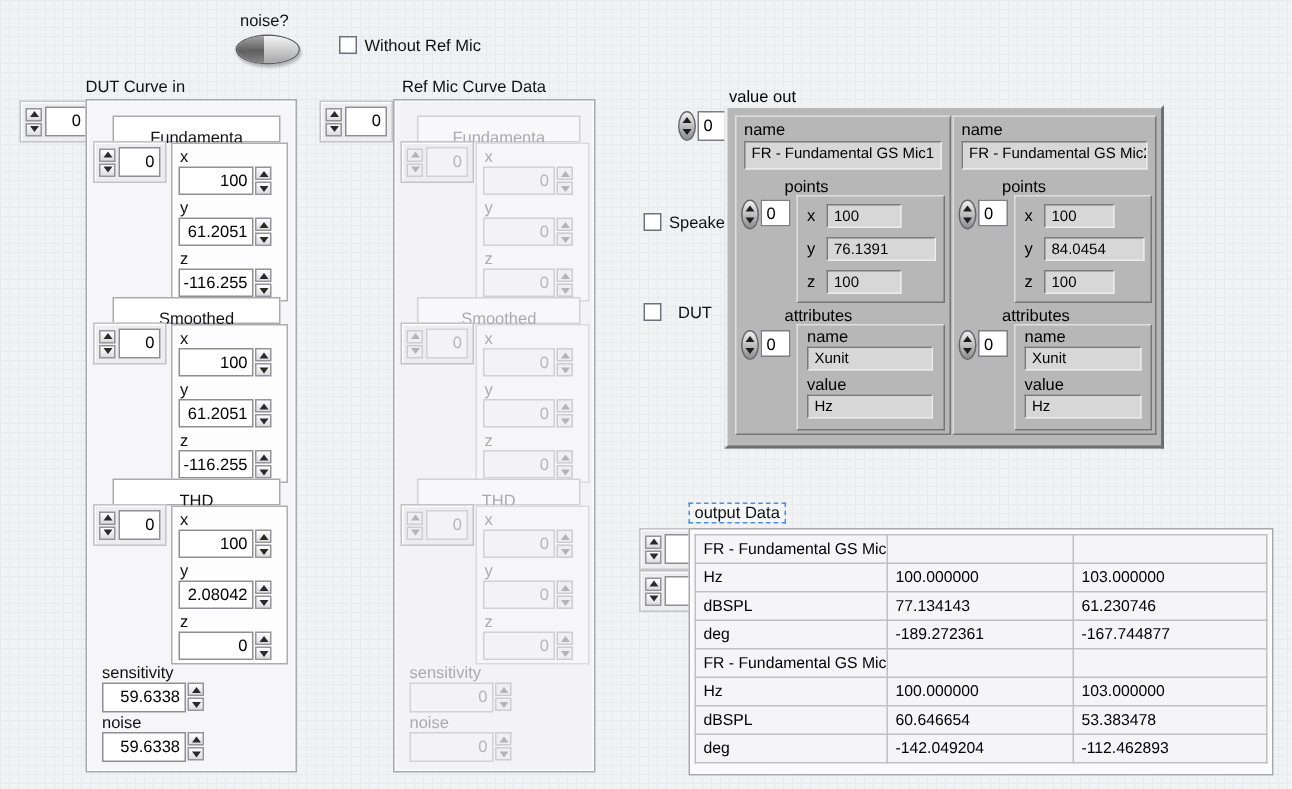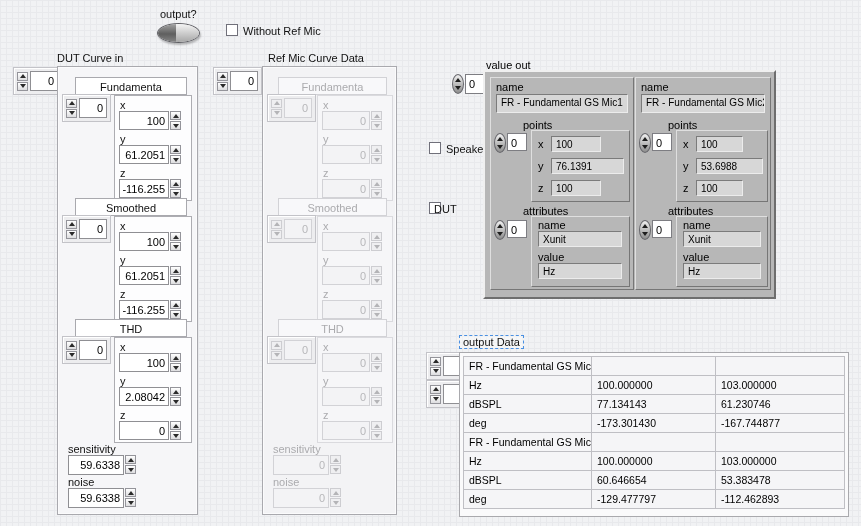--- a/index.html
+++ b/index.html
@@ -20,21 +20,21 @@
   .spin{display:flex;flex-direction:column;gap:1px}
   .spinbtn{width:11px;height:9px;background:linear-gradient(#ffffff,#dddddf);
     border:1px solid #94949a;box-sizing:border-box;display:flex;align-items:center;justify-content:center}
   .tri{width:0;height:0;display:block}
   .tri-up{border-left:3px solid transparent;border-right:3px solid transparent;border-bottom:4px solid #2a2a2a}
   .tri-dn{border-left:3px solid transparent;border-right:3px solid transparent;border-top:4px solid #2a2a2a}
   .idx-frame{display:flex;align-items:center;gap:2px;padding:3px;background:#ededef;
     border:1px solid #c3c3c8;box-shadow:inset 1px 1px 0 #ffffff}
   .cluster{background:#f6f6f8;border:1px solid #a9a9ae;box-shadow:0 0 0 1px #fbfbfc inset}
   .hdrbox{background:#fff;border:1px solid #a9a9ae;font-size:11px;color:#111;
-    text-align:center;box-sizing:border-box;padding-top:3px;line-height:12px}
+    text-align:center;box-sizing:border-box;padding-top:8px;line-height:12px}
   .elembox{background:#fdfdfe;border:1px solid #adadb2}
   .chk{width:12px;height:12px;background:#fff;border:1px solid #70707a;box-sizing:border-box}
   .chklabel{font-size:11px;color:#111;white-space:nowrap}
   
   .dis .lbl{color:#ababae}
   .dis .numbox{background:#f3f3f5;border-color:#d2d2d6;color:#b7b7ba}
   .dis .spinbtn{background:#efeff1;border-color:#cdcdd1}
   .dis .tri-up{border-bottom-color:#b4b4b7}
   .dis .tri-dn{border-top-color:#b4b4b7}
   .dis .hdrbox{color:#ababae;border-color:#d2d2d6;background:#f8f8fa}
@@ -64,21 +64,21 @@
   table.out{border-collapse:collapse;table-layout:fixed}
   table.out td{border:1px solid #bfbfc4;background:#f5f5f7;font-size:10.5px;color:#000;
     height:18px;padding:0 0 0 5px;white-space:nowrap;overflow:hidden}
   .sel-label{outline:1px dashed #4a90e2;padding:0 3px;background:rgba(255,255,255,.4)}
 </style>
 </head>
 <body>
 
 <div id="panel">
 
-  <div class="lbl abs" style="left:160px;top:8px">output?</div>
+  <div class="lbl abs" style="left:160px;top:8px">noise?</div>
   <div class="toggle abs" style="left:157px;top:23px">
     <div class="half-l"></div>
     <div class="half-r"></div>
   </div>
   <div class="chk abs" style="left:226px;top:24px"></div>
   <div class="chklabel abs" style="left:243px;top:25px">Without Ref Mic</div>
 
   <div class="lbl abs" style="left:57px;top:52px">DUT Curve in</div>
   <div class="idx-frame abs" style="left:13px;top:67px">
     <div class="spin">
@@ -463,21 +463,21 @@
         <div class="spinbtn">
             <i class="tri tri-dn"></i>
           </div>
       </div>
     </div>
   </div>
 
   <div class="chk abs" style="left:429px;top:142px"></div>
   <div class="chklabel abs" style="left:446px;top:143px">Speaker</div>
   <div class="chk abs" style="left:429px;top:202px"></div>
-  <div class="chklabel abs" style="left:434px;top:203px">DUT</div>
+  <div class="chklabel abs" style="left:452px;top:203px">DUT</div>
 
   <div class="glbl abs" style="left:486px;top:59px">value out</div>
   <div class="rspin abs" style="left:452px;top:74px">
     <i class="tri tri-up"></i>
     <i class="tri tri-dn"></i>
   </div>
   <div class="wbox abs" style="left:465px;top:74px;width:23px;height:20px">0</div>
 
   <div class="raised abs" style="left:483px;top:70px;width:289px;height:225px">
 
@@ -518,21 +518,21 @@
       <div class="glbl abs" style="left:32px;top:41px">points</div>
       <div class="rspin abs" style="left:3px;top:55px">
         <i class="tri tri-up"></i>
         <i class="tri tri-dn"></i>
       </div>
       <div class="wbox abs" style="left:16px;top:55px;width:20px;height:18px">0</div>
       <div class="group3d abs" style="left:40px;top:52px;width:90px;height:70px">
         <div class="glbl abs" style="left:6px;top:7px">x</div>
         <div class="recess abs" style="left:19px;top:5px;width:47px;height:16px">100</div>
         <div class="glbl abs" style="left:6px;top:29px">y</div>
-        <div class="recess abs" style="left:19px;top:27px;width:67px;height:16px">53.6988</div>
+        <div class="recess abs" style="left:19px;top:27px;width:67px;height:16px">84.0454</div>
         <div class="glbl abs" style="left:6px;top:51px">z</div>
         <div class="recess abs" style="left:19px;top:49px;width:47px;height:16px">100</div>
       </div>
       <div class="glbl abs" style="left:32px;top:127px">attributes</div>
       <div class="rspin abs" style="left:3px;top:142px">
         <i class="tri tri-up"></i>
         <i class="tri tri-dn"></i>
       </div>
       <div class="wbox abs" style="left:16px;top:142px;width:20px;height:18px">0</div>
       <div class="group3d abs" style="left:40px;top:138px;width:90px;height:69px">
@@ -587,40 +587,40 @@
         <td>100.000000</td>
         <td>103.000000</td>
       </tr>
       <tr>
         <td>dBSPL</td>
         <td>77.134143</td>
         <td>61.230746</td>
       </tr>
       <tr>
         <td>deg</td>
-        <td>-173.301430</td>
+        <td>-189.272361</td>
         <td>-167.744877</td>
       </tr>
       <tr>
         <td>FR - Fundamental GS Mic2</td>
         <td></td>
         <td></td>
       </tr>
       <tr>
         <td>Hz</td>
         <td>100.000000</td>
         <td>103.000000</td>
       </tr>
       <tr>
         <td>dBSPL</td>
         <td>60.646654</td>
         <td>53.383478</td>
       </tr>
       <tr>
         <td>deg</td>
-        <td>-129.477797</td>
+        <td>-142.049204</td>
         <td>-112.462893</td>
       </tr>
     </tbody>
       </table>
   </div>
 
 </div>
 
 </body></html>

